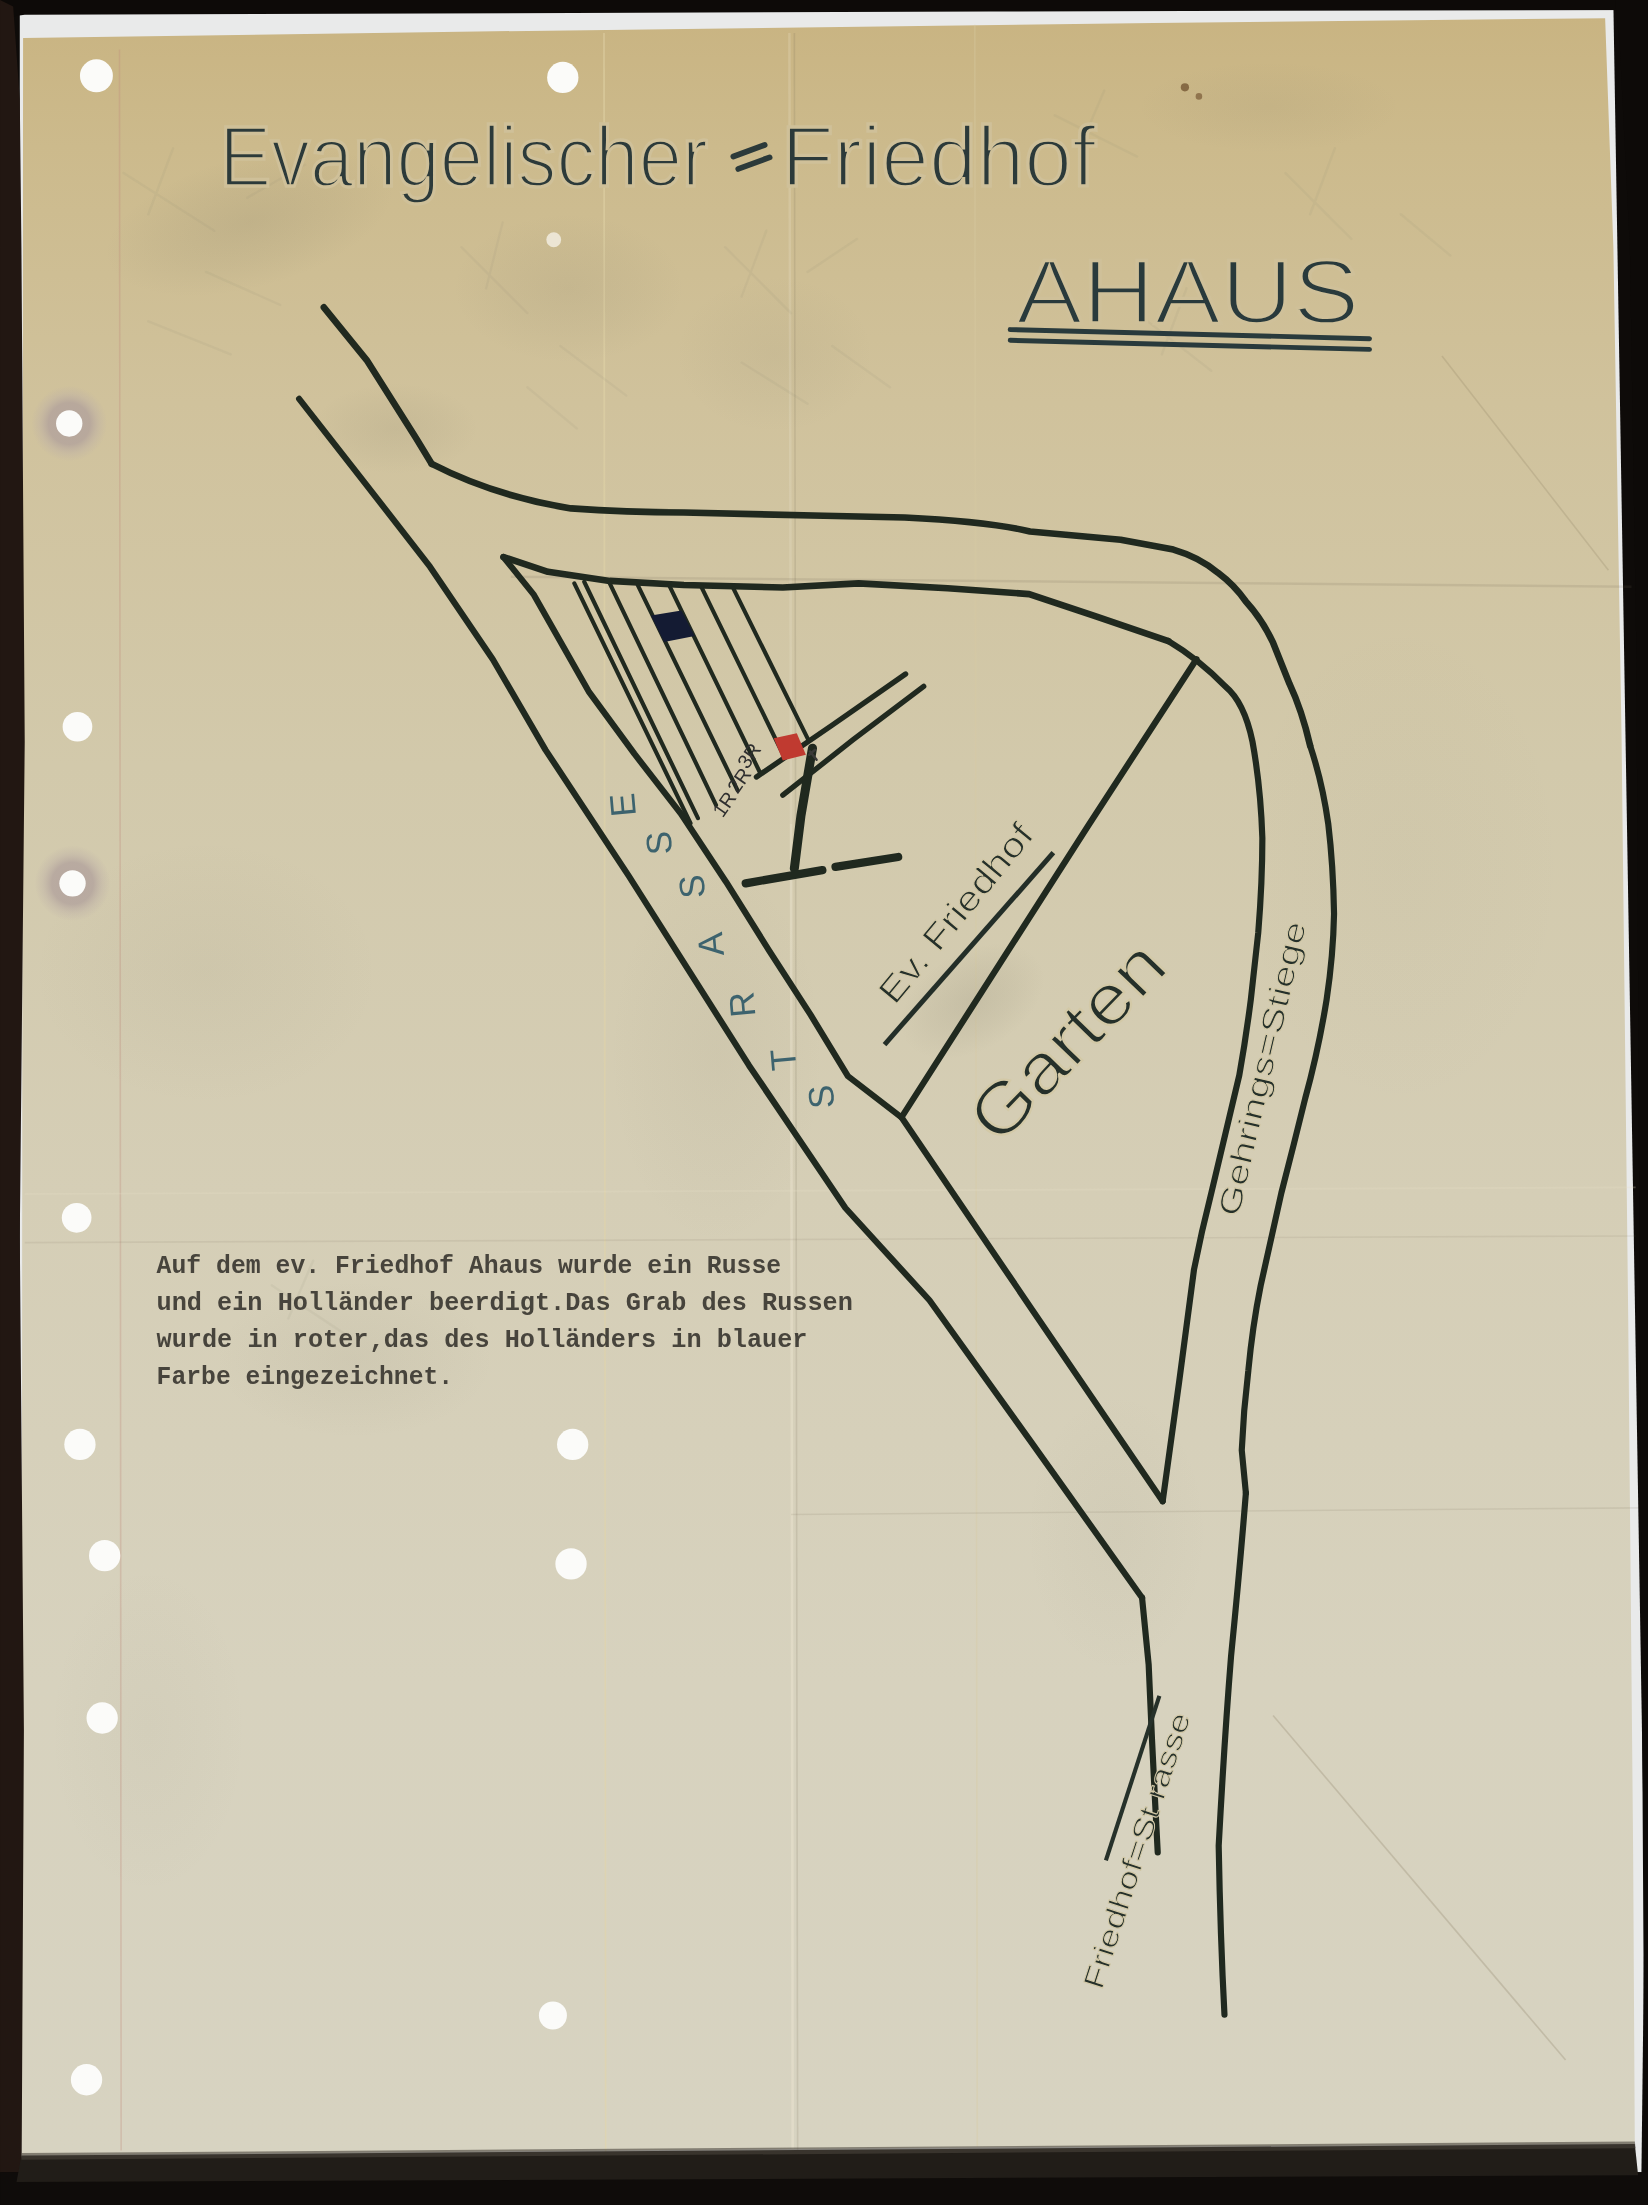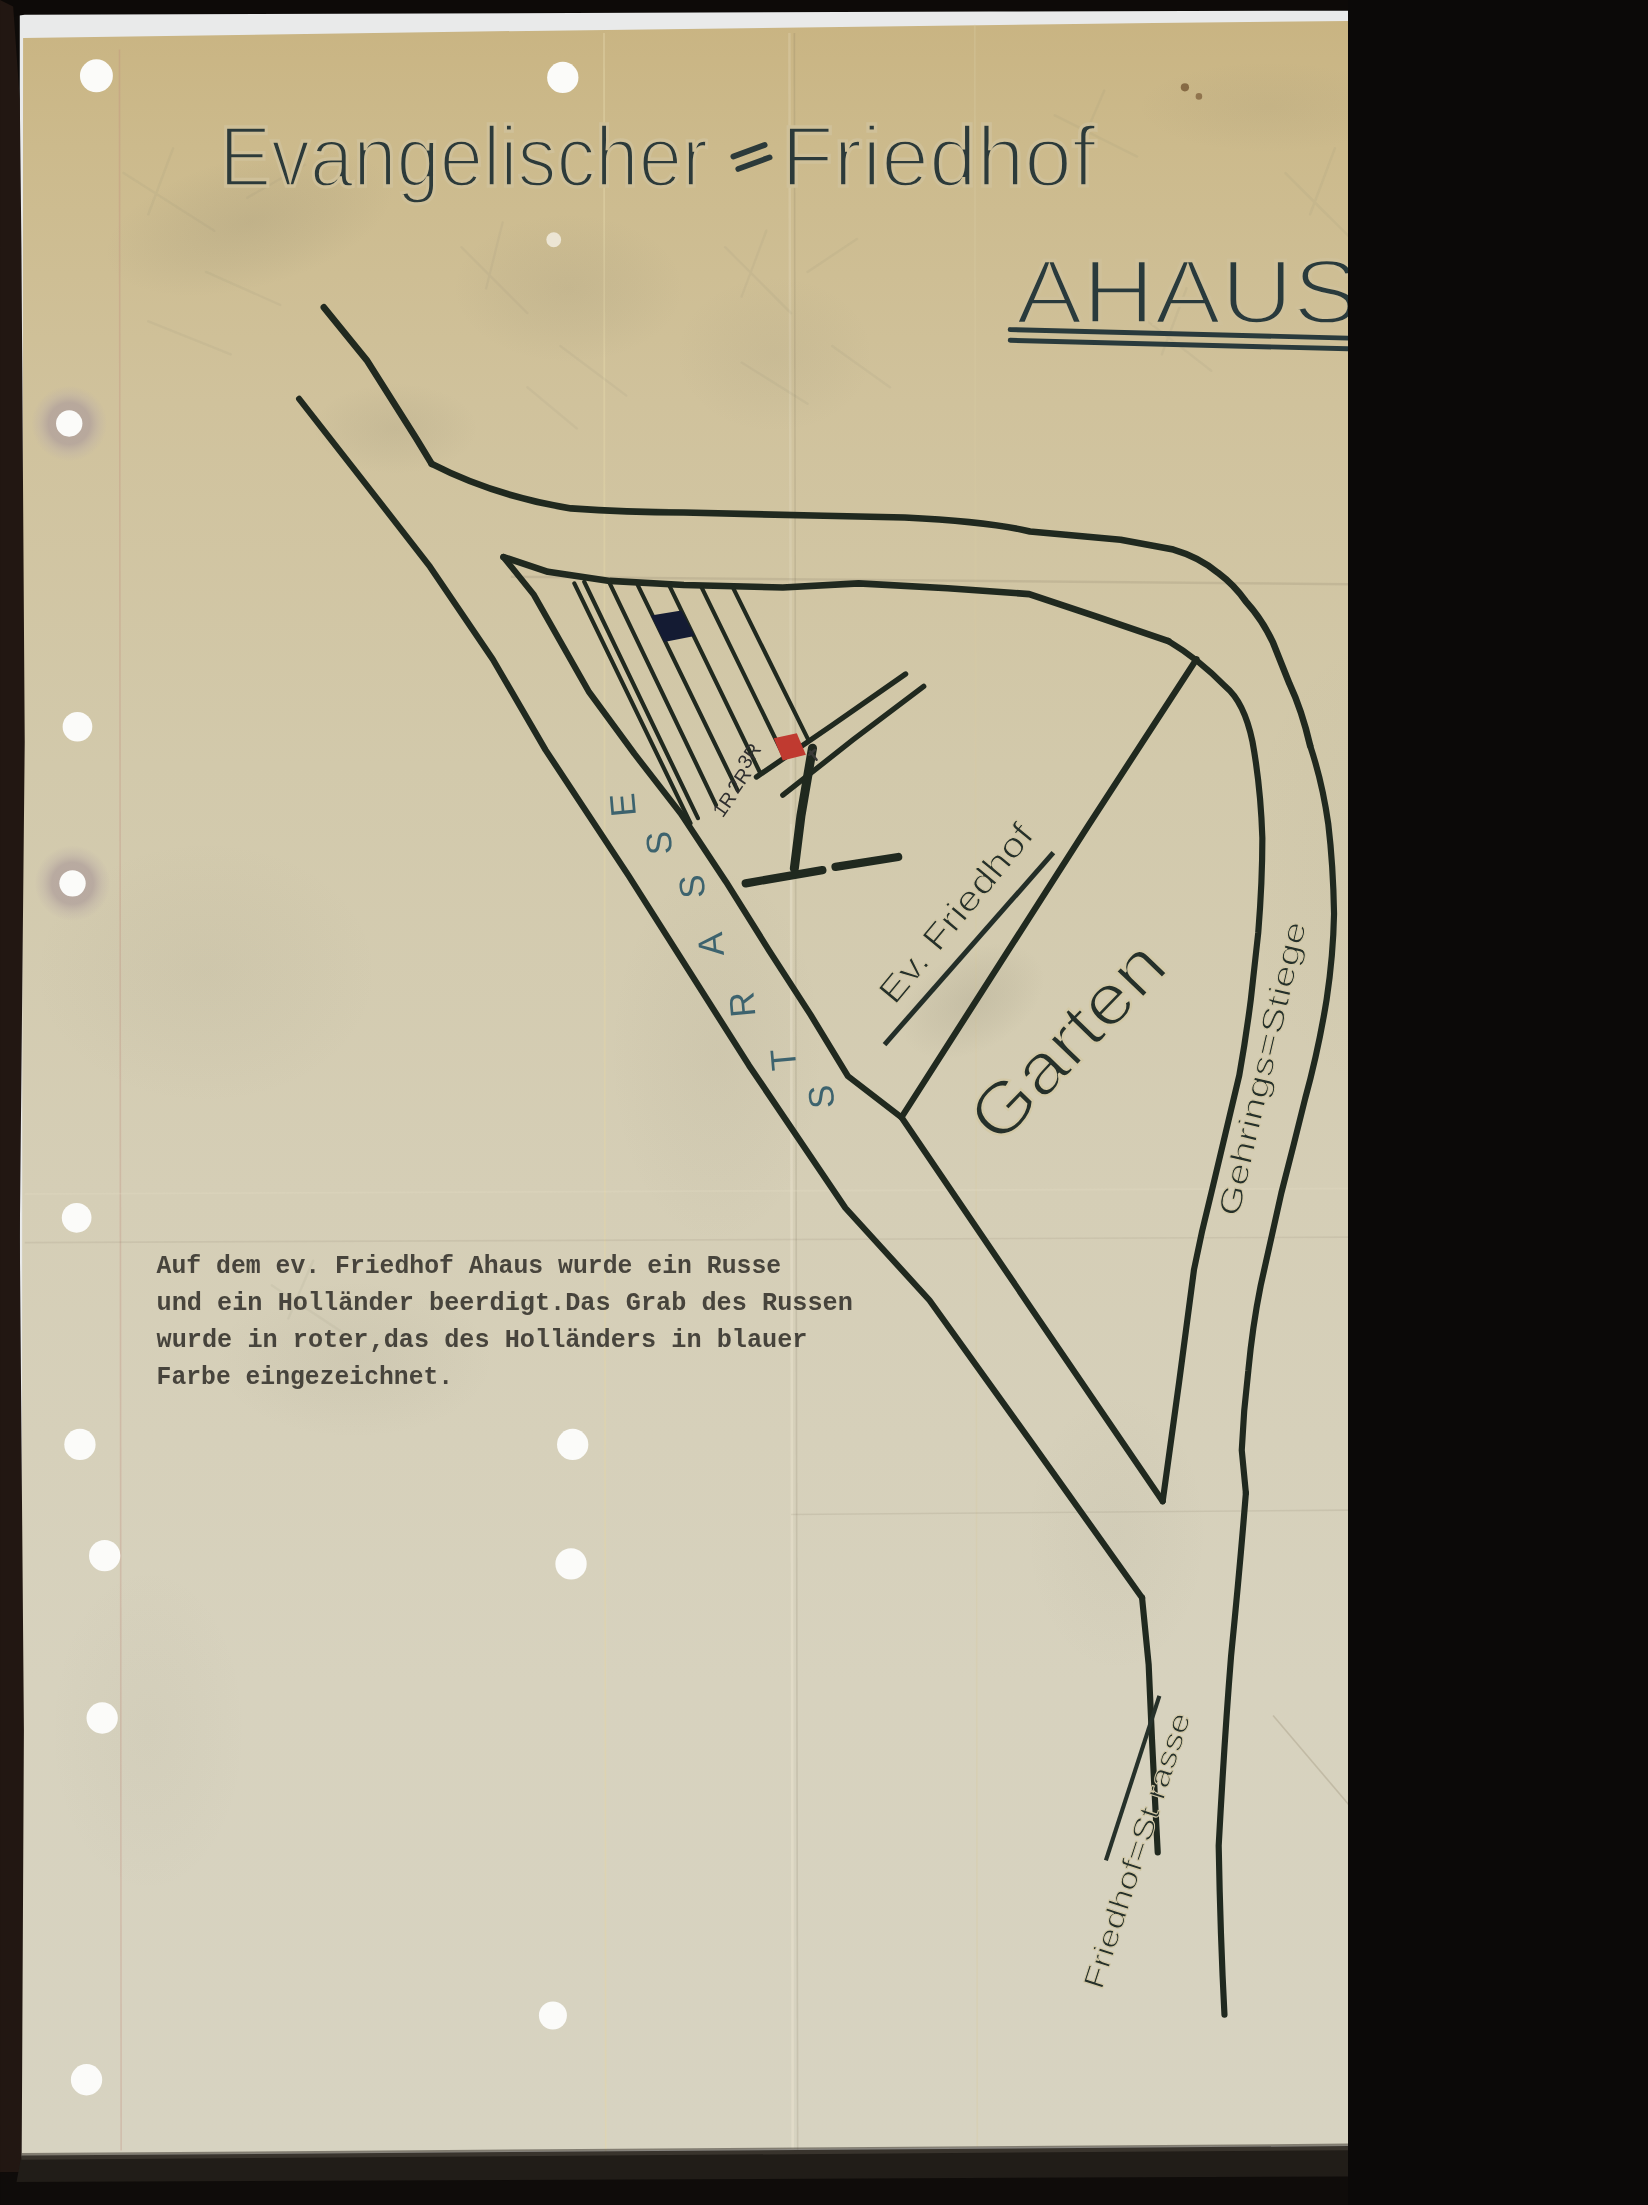--- a/index.html
+++ b/index.html
@@ -1,16 +1,16 @@
 <!DOCTYPE html>
 <html style="font-size:13px"><head>
 <meta charset="utf-8">
 <style>
   html,body{margin:0;padding:0;background:#0b0908;}
-  #page{position:relative;width:1348px;height:2205px;overflow:hidden;}
+  #page{position:relative;width:1648px;height:2205px;overflow:hidden;}
 </style>
 </head>
 <body>
 <div id="page">
 <svg width="1648" height="2205" viewBox="0 0 2000 2676" xmlns="http://www.w3.org/2000/svg">
 <defs>
   <linearGradient id="paperGrad" x1="0" y1="0" x2="0" y2="1">
     <stop offset="0" stop-color="#c9b482"></stop>
     <stop offset="0.06" stop-color="#ccba8c"></stop>
     <stop offset="0.18" stop-color="#d0c29c"></stop>

